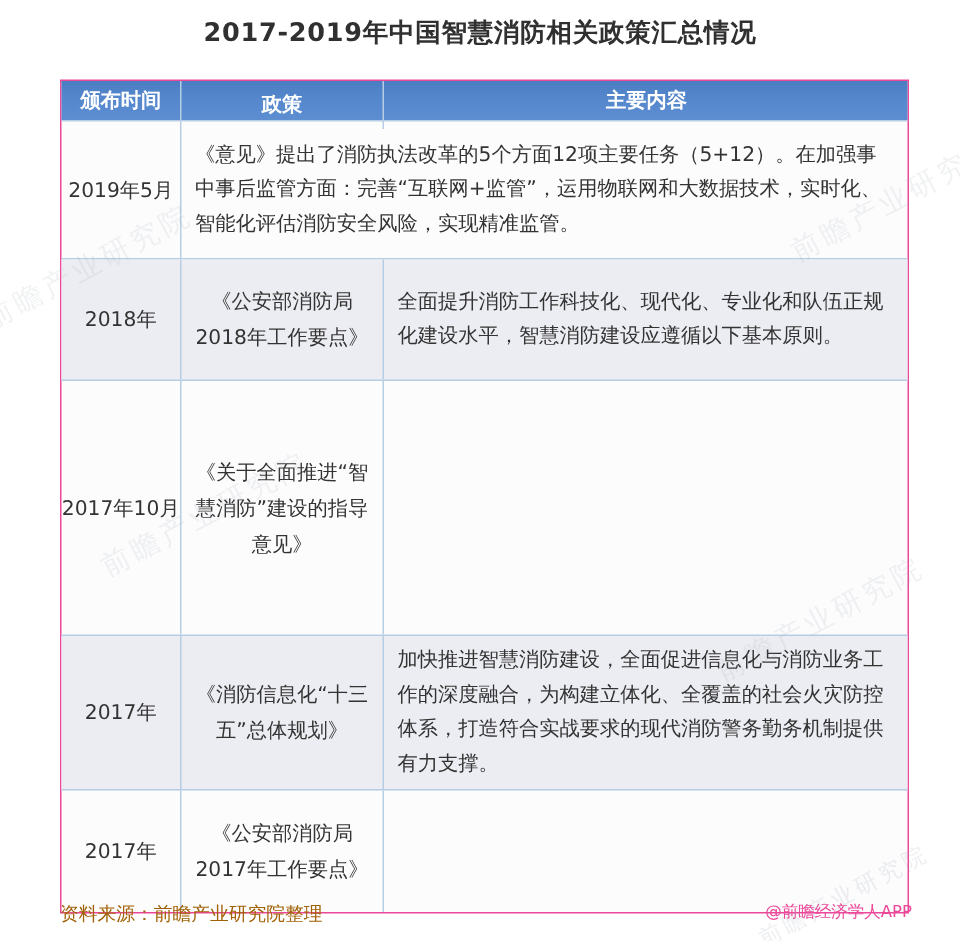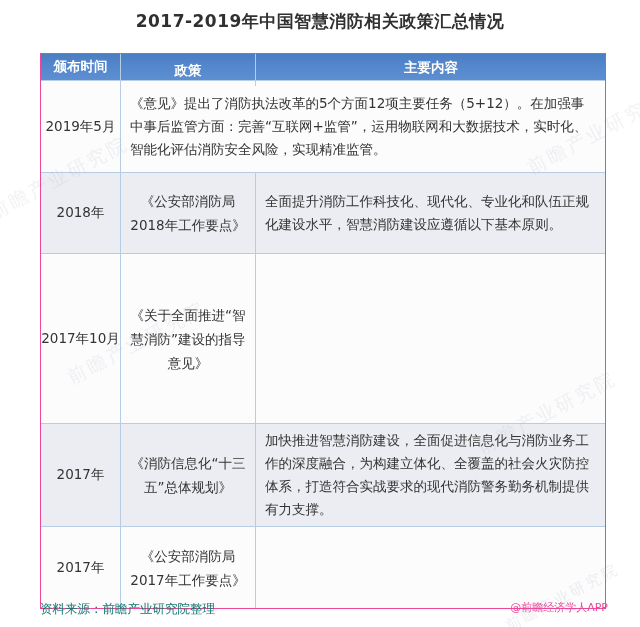--- a/index.html
+++ b/index.html
@@ -27,21 +27,21 @@
   .col-time{width:80px;border-right:1px solid #b6cde3;display:flex;align-items:center;justify-content:center;text-align:center;font-size:13.5px;}
   .col-policy{width:135px;border-right:1px solid #b6cde3;display:flex;align-items:center;justify-content:center;text-align:center;font-size:13.5px;line-height:24px;padding:16px 3px;}
   .col-content{flex:1;display:flex;align-items:center;font-size:13.5px;line-height:23px;padding:5px 8px 5px 9px;text-align:left;}
   .alt{background:#ecedf2;}
   .r1{min-height:92px;}
   .r2{min-height:76px;}
   .r3{min-height:170px;}
   .r4{min-height:94px;}
   .r5{min-height:81px;}
   .footer-source{
-    position:absolute;left:40px;top:601px;font-size:12.5px;color:#0f766e;
+    position:absolute;left:40px;top:601px;font-size:12.5px;color:#a16207;
   }
   .footer-credit{
     position:absolute;right:32px;top:600px;font-size:11px;color:#ec4899;
   }
   .wm{
     position:absolute;font-size:19px;color:#9aa3b0;opacity:.14;
     transform:rotate(-28deg);letter-spacing:3px;white-space:nowrap;pointer-events:none;z-index:5;
   }
   .wm1{left:-18px;top:165px;}
   .wm2{left:520px;top:120px;}

